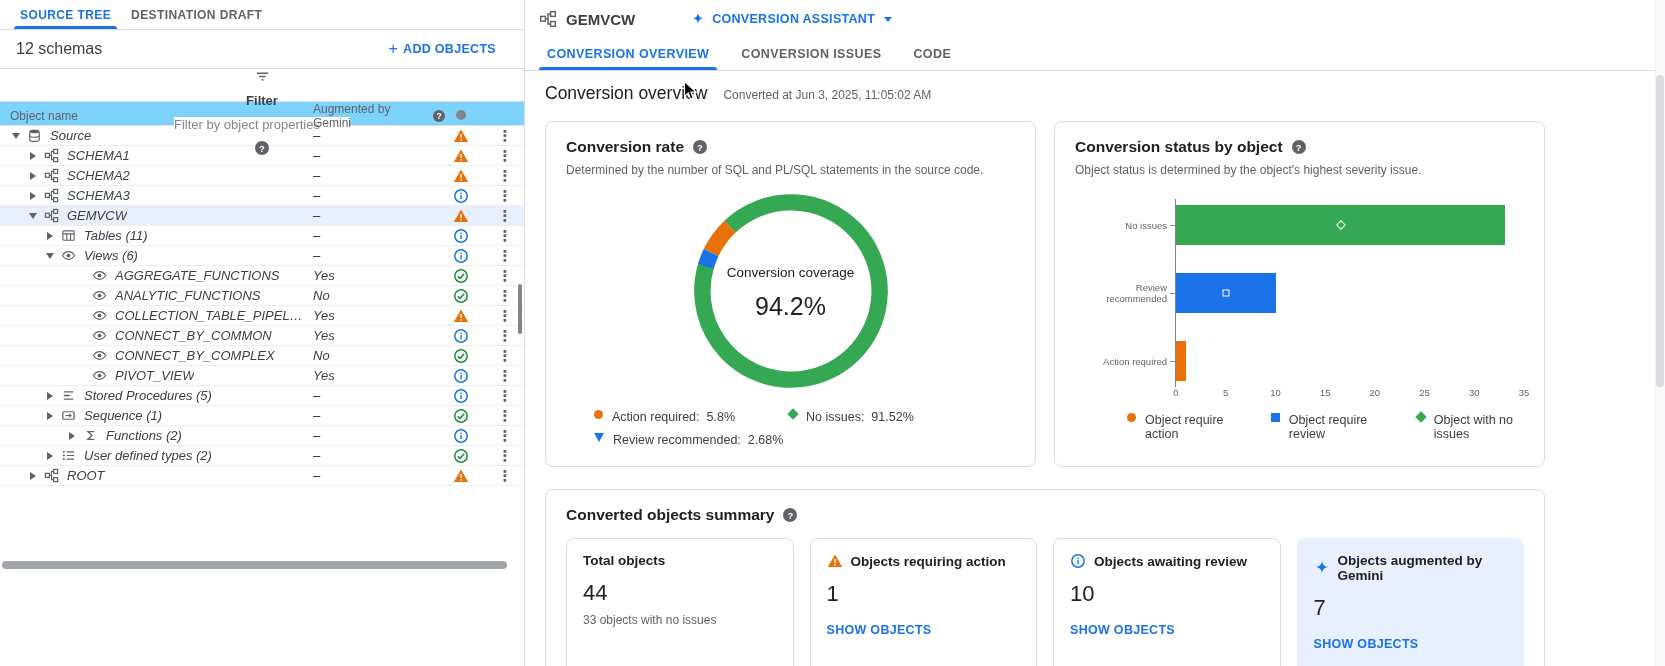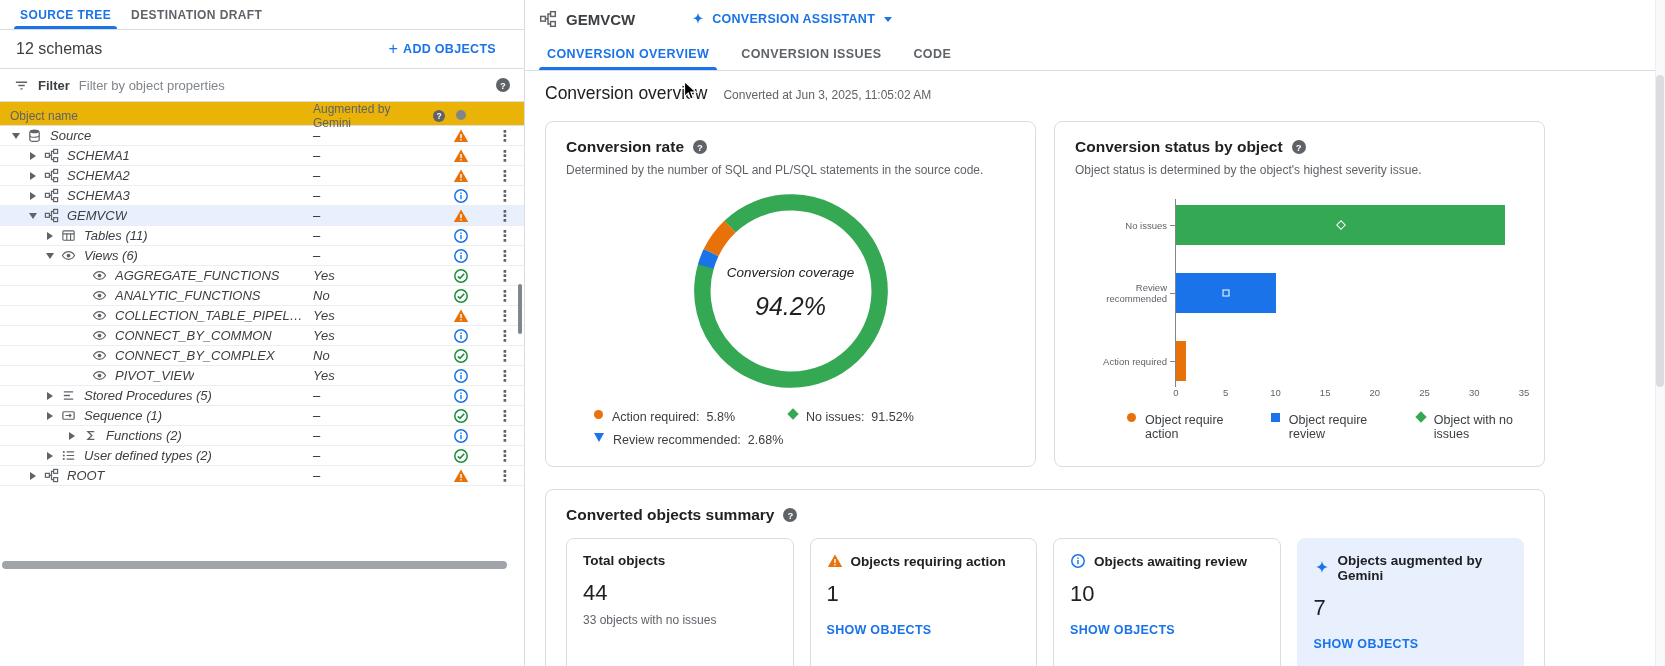--- a/index.html
+++ b/index.html
@@ -18,30 +18,30 @@
   .ltab.active { color:#1a73e8; }
   .ltab.active::after { content:""; position:absolute; left:4px; right:4px; bottom:0; height:3px; background:#1a73e8; border-radius:3px 3px 0 0; }
 
   .schemas-row { height:38px; display:flex; align-items:center; justify-content:space-between; padding:0 28px 0 16px; }
   .schemas-heading { font-size:16px; color:#3c4043; }
   .text-btn { display:inline-flex; align-items:center; gap:5px; color:#1a73e8; font-size:12.5px; font-weight:700;
               letter-spacing:.3px; cursor:pointer; background:none; border:none; font-family:inherit; }
   .plus { font-size:16px; font-weight:400; line-height:1; }
 
   .filter-row { height:34px; border-top:1px solid #dadce0; border-bottom:1px solid #dadce0; display:flex;
-                align-items:center; padding:0 14px; gap:9px; }
+                align-items:center; padding:0 14px; gap:9px;flex-direction:column; }
   .filter-label { font-size:13px; color:#3c4043; font-weight:700; }
   .filter-input { flex:1; border:none; outline:none; font-size:13px; font-family:inherit; color:#202124; }
   .filter-input::placeholder { color:#80868b; }
   .help { width:14px; height:14px; border-radius:50%; background:#5f6368; color:#fff; font-size:9.5px; font-weight:700;
           display:inline-flex; align-items:center; justify-content:center; flex:none; cursor:pointer; }
   .help.sm { width:12px; height:12px; font-size:8.5px; }
 
   .grid-cols { display:grid; grid-template-columns:305px 140px 40px 40px; align-items:center; }
-  .tree-header { height:24px; background:#eab308; border-bottom:1px solid #e0e0e0; font-size:12px; color:#5f6368; }
+  .tree-header { height:24px; background:#7dd3fc; border-bottom:1px solid #e0e0e0; font-size:12px; color:#5f6368; }
   .tree-header .hc-name { padding-left:10px; }
   .hc-aug { display:flex; align-items:center; gap:5px; padding-left:8px; }
   .gray-dot { width:10px; height:10px; border-radius:50%; background:#80868b; display:inline-block; margin-left:11px; }
 
   .tree-row { height:20px; border-bottom:1px solid #eceef1; cursor:pointer;font-style:italic; }
   .tree-row.selected { background:#e8f0fe; }
   .name-cell { display:flex; align-items:center; overflow:hidden; white-space:nowrap; }
   .arrow { width:15px; height:14px; display:inline-flex; align-items:center; justify-content:center; flex:none; margin-right:4px; cursor:pointer; }
   .arrow::before { content:""; display:block; }
   .arrow-down::before { border-left:4.5px solid transparent; border-right:4.5px solid transparent; border-top:6px solid #5f6368; }
@@ -80,21 +80,21 @@
 
   .cards-row { display:flex; gap:18px; margin-top:8px; }
   .card { border:1px solid #dadce0; border-radius:8px; background:#fff; padding:16px 20px; }
   .cards-row .card { flex:1; height:346px; overflow:hidden; }
   .card-titlerow { display:flex; align-items:center; gap:9px; }
   .card-title { font-size:15.5px; font-weight:700; color:#202124; }
   .card-desc { font-size:12px; color:#5f6368; margin-top:7px; }
 
   
   .donut-wrap { position:relative; width:212px; margin:8px auto 0; }
-  .donut-center { position:absolute; inset:0; display:flex; flex-direction:column; align-items:center; justify-content:center; gap:12px;font-style:italic; }
+  .donut-center { position:absolute; inset:0; display:flex; flex-direction:column; align-items:center; justify-content:center; gap:12px; }
   .donut-center-label { font-size:13.5px; color:#202124; }
   .donut-center-value { font-size:25px; color:#202124; }
   .donut-legend { margin-top:10px; padding-left:28px; display:grid; grid-template-columns:195px auto; row-gap:9px; }
   .legend-item { display:flex; gap:9px; font-size:12.5px; color:#3c4043; }
   .legend-val { margin-left:-2px; }
   .mk { flex:none; display:inline-block; }
   .mk-circle { width:9px; height:9px; border-radius:50%; }
   .mk-diamond { width:8px; height:8px; transform:rotate(45deg); }
   .mk-square { width:9px; height:9px; }
   .mk-tri-down { width:0; height:0; border-left:5.5px solid transparent; border-right:5.5px solid transparent; border-top:9px solid #1a73e8; }

